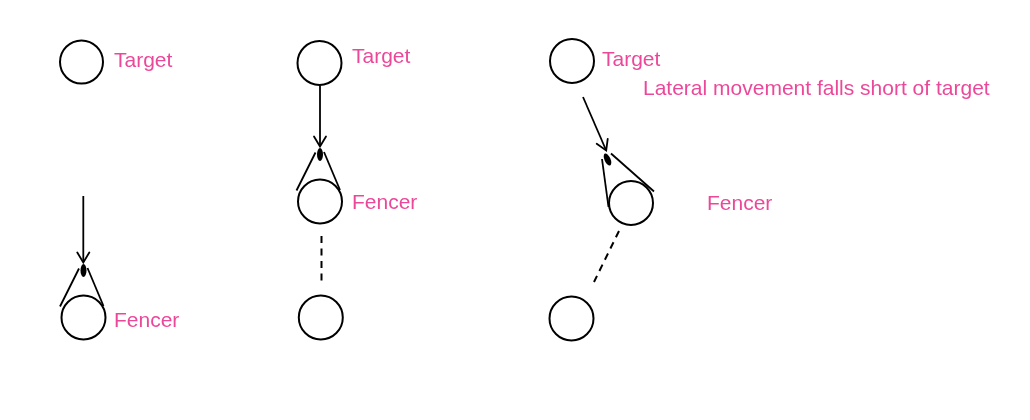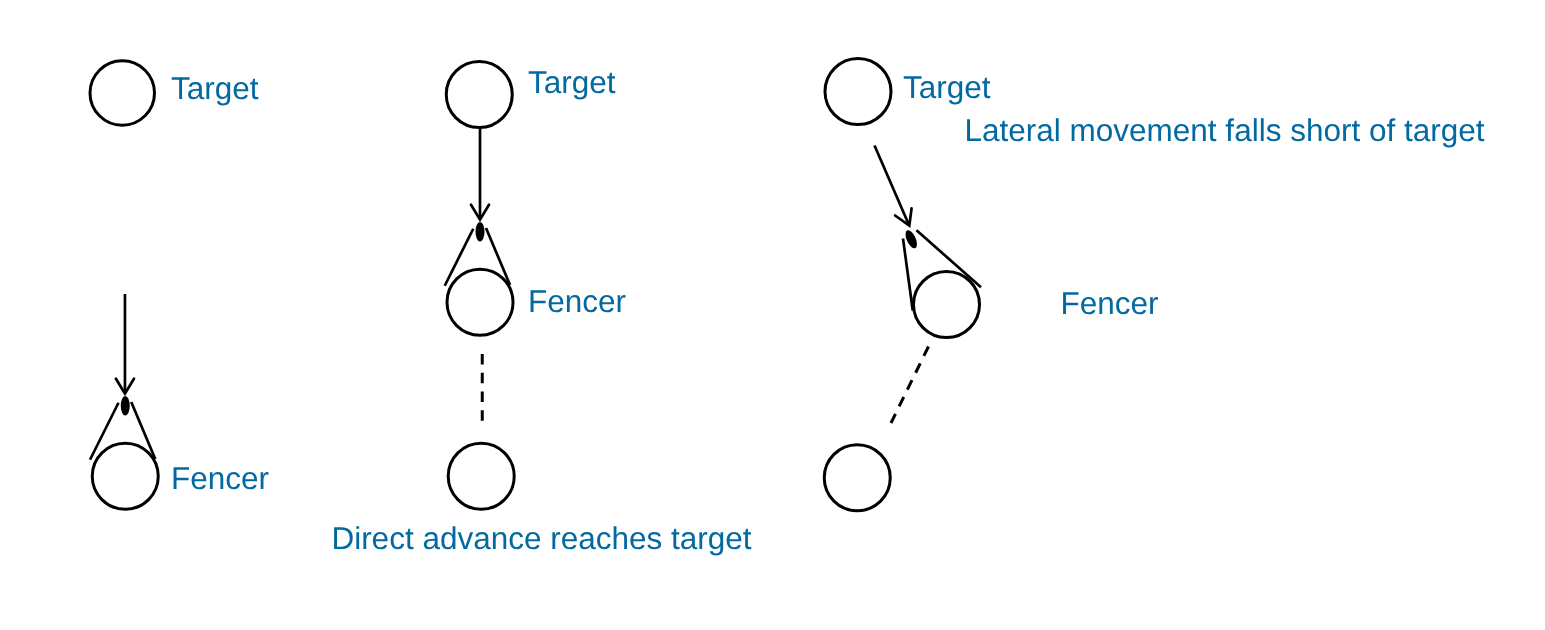--- a/index.html
+++ b/index.html
@@ -17,21 +17,21 @@
   }
   .canvas svg {
     position: absolute;
     left: 0;
     top: 0;
   }
   .label {
     position: absolute;
     font-size: 21px;
     line-height: 22px;
-    color: #0369a1;
+    color: #ec4899;
     white-space: nowrap;
   }
   .caption-center {
     text-align: center;
   }
 </style>
 </head>
 <body>
 
 <div class="canvas">
@@ -79,19 +79,18 @@
       <line x1="619" y1="231" x2="594" y2="282" stroke="#000000" stroke-width="2" stroke-dasharray="7 5.5"></line>
       <circle cx="571.5" cy="318.5" r="22" fill="#ffffff" stroke="#000000" stroke-width="2"></circle>
     </g>
   </svg>
 
   <div class="label" style="left:114px; top:49px;">Target</div>
   <div class="label" style="left:114px; top:309px;">Fencer</div>
 
   <div class="label" style="left:352px; top:45px;">Target</div>
   <div class="label" style="left:352px; top:191px;">Fencer</div>
-  <div class="label caption-center" style="left:210px; top:349px; width:302px;">Direct advance reaches target</div>
 
   <div class="label" style="left:602px; top:48px;">Target</div>
   <div class="label" style="left:707px; top:192px;">Fencer</div>
   <div class="label" style="left:643px; top:77px;">Lateral movement falls short of target</div>
 
 </div>
 
 </body></html>

